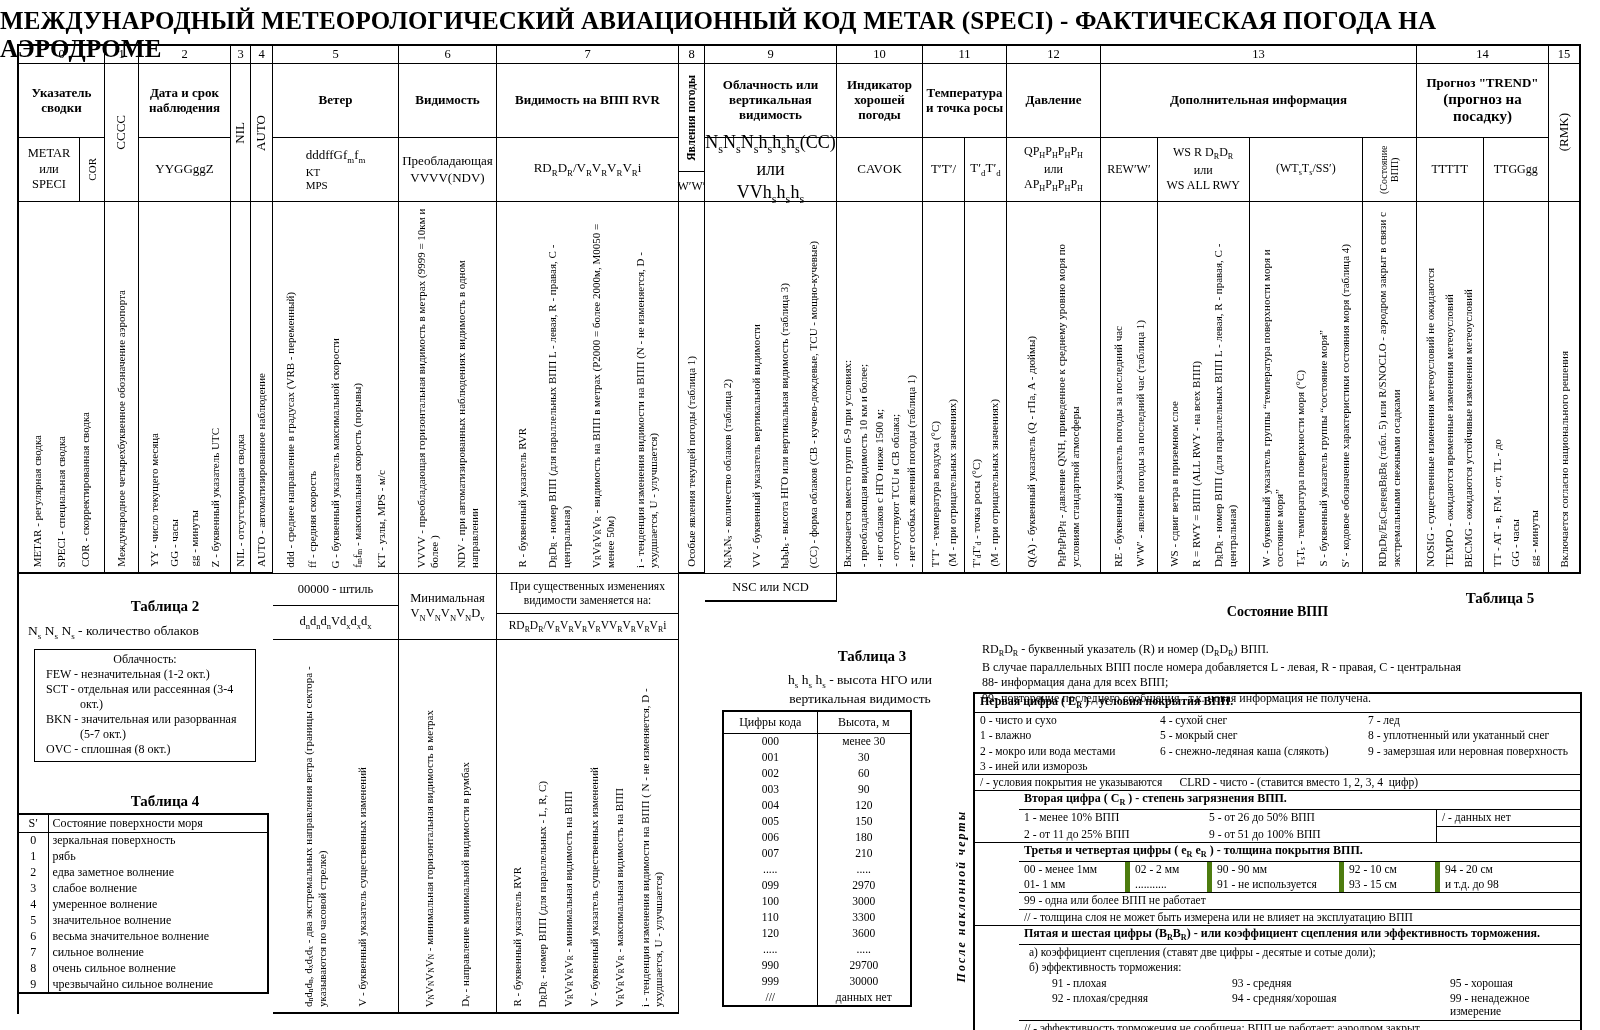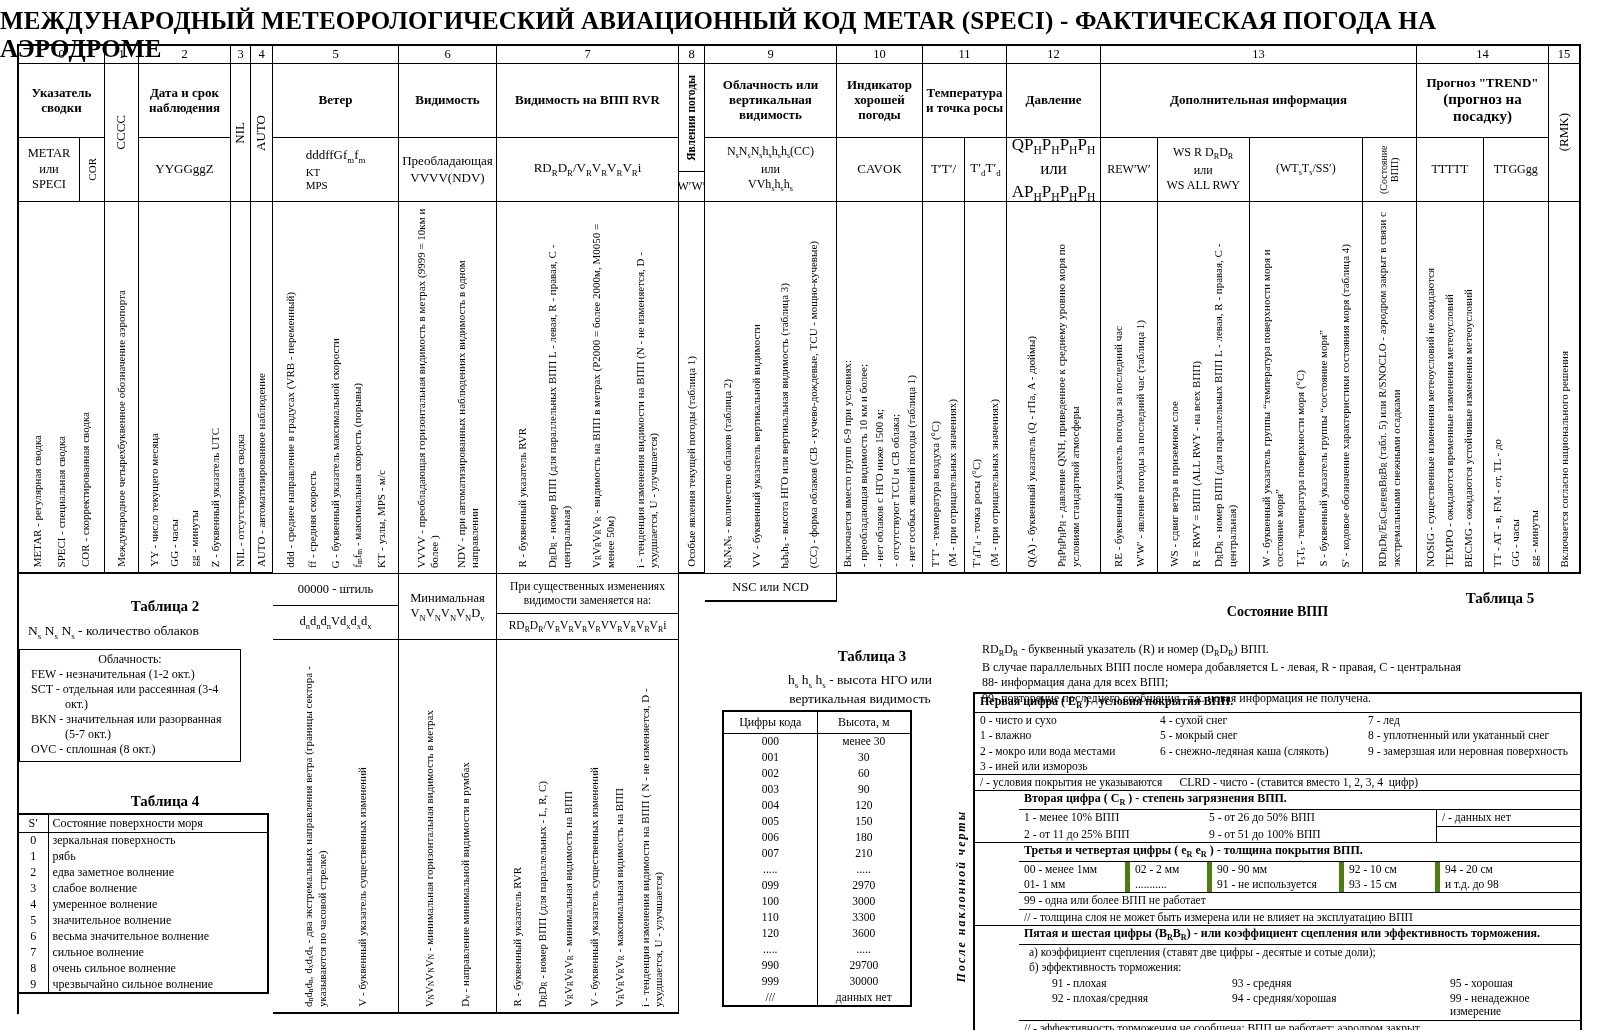--- a/index.html
+++ b/index.html
@@ -46,21 +46,21 @@
     font-size:12.5px; line-height:1.2; padding:1px 2px; }
   .ext > span { display:block; text-align:center; }
   .subrow { display:flex; flex-direction:row; height:436px; }
   .subcol { display:flex; flex-direction:column; }
   .subcol .fmt { font-size:12px; }
   .subhdr { font-size:15px; font-weight:bold; }
 
   
   .t2title { left:40px; top:598px; width:250px; text-align:center; font-size:15px; }
   .t2sub  { left:28px; top:623px; font-size:13.5px; }
-  .t2box  { left:19px; top:649px; width:222px; border:1px solid #000; font-size:12px;
+  .t2box  { left:34px; top:649px; width:222px; border:1px solid #000; font-size:12px;
     padding:2px 5px 4px; line-height:1.25; }
   .t2bt { text-align:center; }
   .t2item { padding-left:40px; text-indent:-34px; }
 
   
   .t4title { left:40px; top:793px; width:250px; text-align:center; font-size:15px; }
   .t4 { left:17px; top:813px; width:252px; border-collapse:collapse; border:2px solid #000; font-size:12px; }
   .t4 th { font-weight:normal; border-bottom:1px solid #000; padding:1px 4px; text-align:left; }
   .t4 td { padding:0 4px; height:16px; line-height:15px; }
   .t4 .t4c1 { border-right:1px solid #000; width:30px; text-align:center; }
@@ -259,21 +259,21 @@
     <div class="cell desc end">
       <span class="vt">Особые явления текущей погоды (таблица 1)</span>
     </div>
   </div>
 
   <div class="mcol" style="width:132px">
     <div class="cell num">9</div>
     <div class="cell hdr">
         <span>Облачность или вертикальная видимость</span>
       </div>
-    <div class="cell fmt" style="font-size:12px">
+    <div class="cell fmt" style="font-size:18px">
         <span>N<sub>s</sub>N<sub>s</sub>N<sub>s</sub>h<sub>s</sub>h<sub>s</sub>h<sub>s</sub>(CC)<br>или<br>VVh<sub>s</sub>h<sub>s</sub>h<sub>s</sub></span>
       </div>
     <div class="cell desc">
       <span class="vt">N<sub>s</sub>N<sub>s</sub>N<sub>s</sub> - количество облаков (таблица 2)</span>
       <span class="vt">VV - буквенный указатель вертикальной  видимости</span>
       <span class="vt">h<sub>s</sub>h<sub>s</sub>h<sub>s</sub> - высота НГО или вертикальная видимость (таблица 3)</span>
       <span class="vt">(CC) - форма облаков (CB - кучево-дождевые, TCU - мощно-кучевые)</span>
     </div>
     <div class="cell ext end" style="height:28px">
         <span>NSC  или  NCD</span>
@@ -320,21 +320,21 @@
         <span class="vt">(M - при отрицательных значениях)</span>
       </div>
     </div>
   </div>
 
   <div class="mcol" style="width:94px">
     <div class="cell num">12</div>
     <div class="cell hdr">
         <span>Давление</span>
       </div>
-    <div class="cell fmt" style="font-size:17px">
+    <div class="cell fmt" style="font-size:12px">
         <span>QP<sub>H</sub>P<sub>H</sub>P<sub>H</sub>P<sub>H</sub><br>или<br>AP<sub>H</sub>P<sub>H</sub>P<sub>H</sub>P<sub>H</sub></span>
       </div>
     <div class="cell desc end">
       <span class="vt">Q(A) - буквенный указатель (Q - гПа, A - дюймы)</span>
       <span class="vt">P<sub>H</sub>P<sub>H</sub>P<sub>H</sub>P<sub>H</sub> - давление QNH, приведенное  к  среднему уровню моря по условиям стандартной атмосферы</span>
     </div>
   </div>
 
   <div class="mcol" style="width:316px">
     <div class="cell num">13</div>

